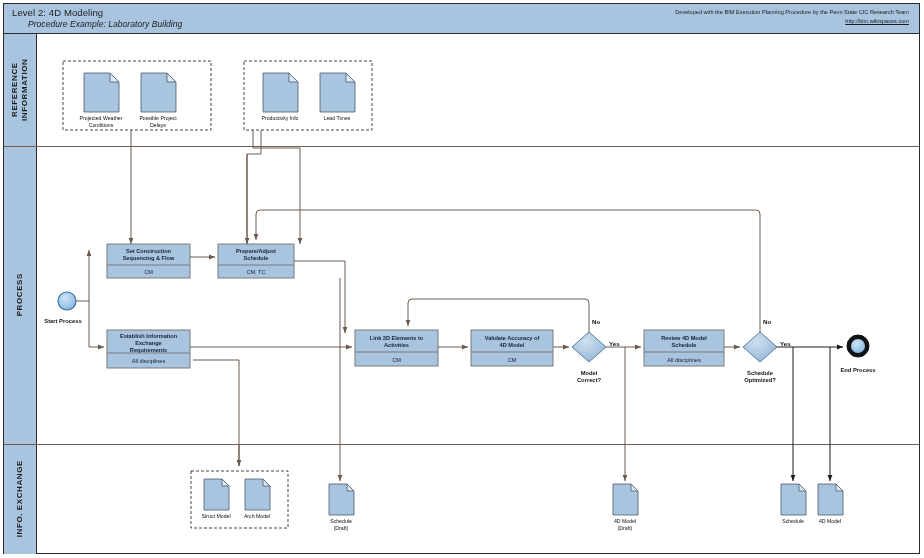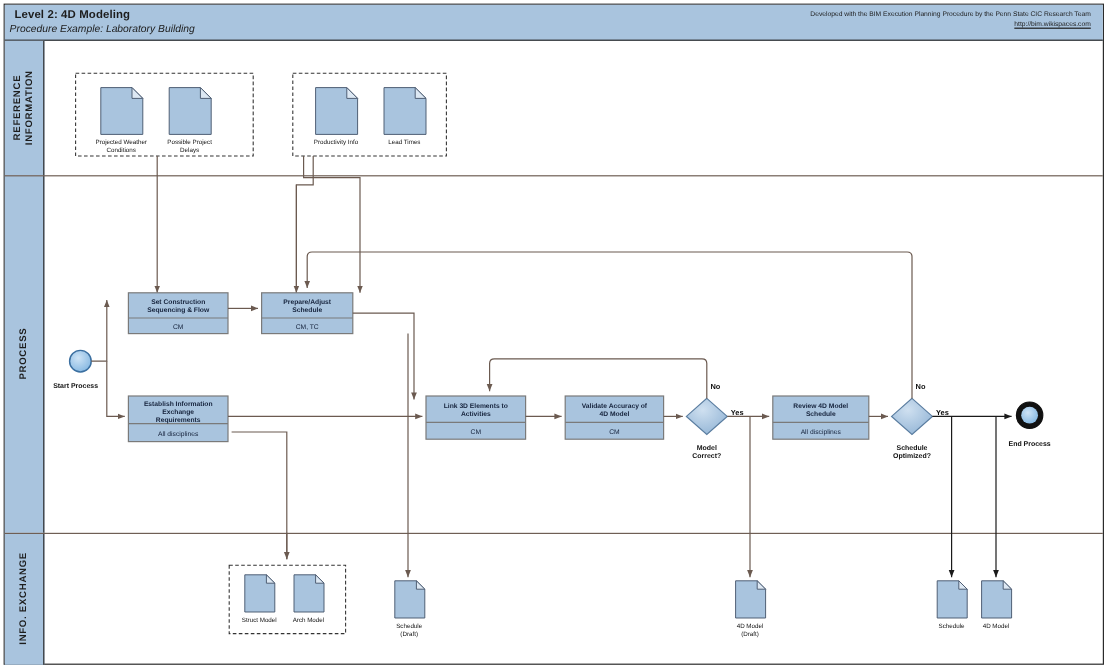--- a/index.html
+++ b/index.html
@@ -1,22 +1,22 @@
 <!DOCTYPE html>
 <html><head>
 <meta charset="utf-8">
 <style>
   html,body{margin:0;padding:0;background:#ffffff;}
   body{font-family:"Liberation Sans",sans-serif;}
   #root{position:relative;width:924px;height:558px;overflow:hidden;background:#fff;}
   .page-border{position:absolute;left:3px;top:3px;width:917px;height:551px;border:1px solid #2b2b2b;box-sizing:border-box;}
   
   .hdr{position:absolute;left:4px;top:4px;width:915px;height:30px;background:#a9c4de;border-bottom:1px solid #2b2b2b;box-sizing:border-box;}
-  .hdr-title{position:absolute;left:8px;top:3px;font-size:9.5px;font-weight:bold;color:#1d1d1d;letter-spacing:.1px;}
-  .hdr-sub{position:absolute;left:4px;top:15px;font-size:8.6px;font-style:italic;color:#1d1d1d;}
+  .hdr-title{position:absolute;left:8px;top:3px;font-size:9.5px;font-weight:normal;color:#1d1d1d;letter-spacing:.1px;}
+  .hdr-sub{position:absolute;left:24px;top:15px;font-size:8.6px;font-style:italic;color:#1d1d1d;}
   .hdr-credit{position:absolute;right:10px;top:5px;font-size:5.6px;color:#1d1d1d;text-align:right;white-space:nowrap;}
   .hdr-link{position:absolute;right:10px;top:14px;font-size:5.6px;color:#1d1d1d;text-decoration:underline;text-align:right;white-space:nowrap;}
   
   .lane-col{position:absolute;left:4px;width:33px;background:#a9c4de;border-right:1px solid #2b2b2b;box-sizing:border-box;display:flex;align-items:center;justify-content:center;}
   .lane-col span{writing-mode:vertical-rl;transform:rotate(180deg);font-size:8px;font-weight:bold;letter-spacing:.6px;color:#1d1d1d;text-align:center;line-height:10px;}
   .lane-sep{position:absolute;left:4px;width:915px;height:1px;background:#6f5f55;}
   svg{position:absolute;left:0;top:0;}
   .flow{fill:none;stroke:#6b5a50;stroke-width:1;}
   .flow-dark{fill:none;stroke:#1a1a1a;stroke-width:1;}
   .taskbox{fill:#a9c4de;stroke:#7a7a7a;stroke-width:1;}

